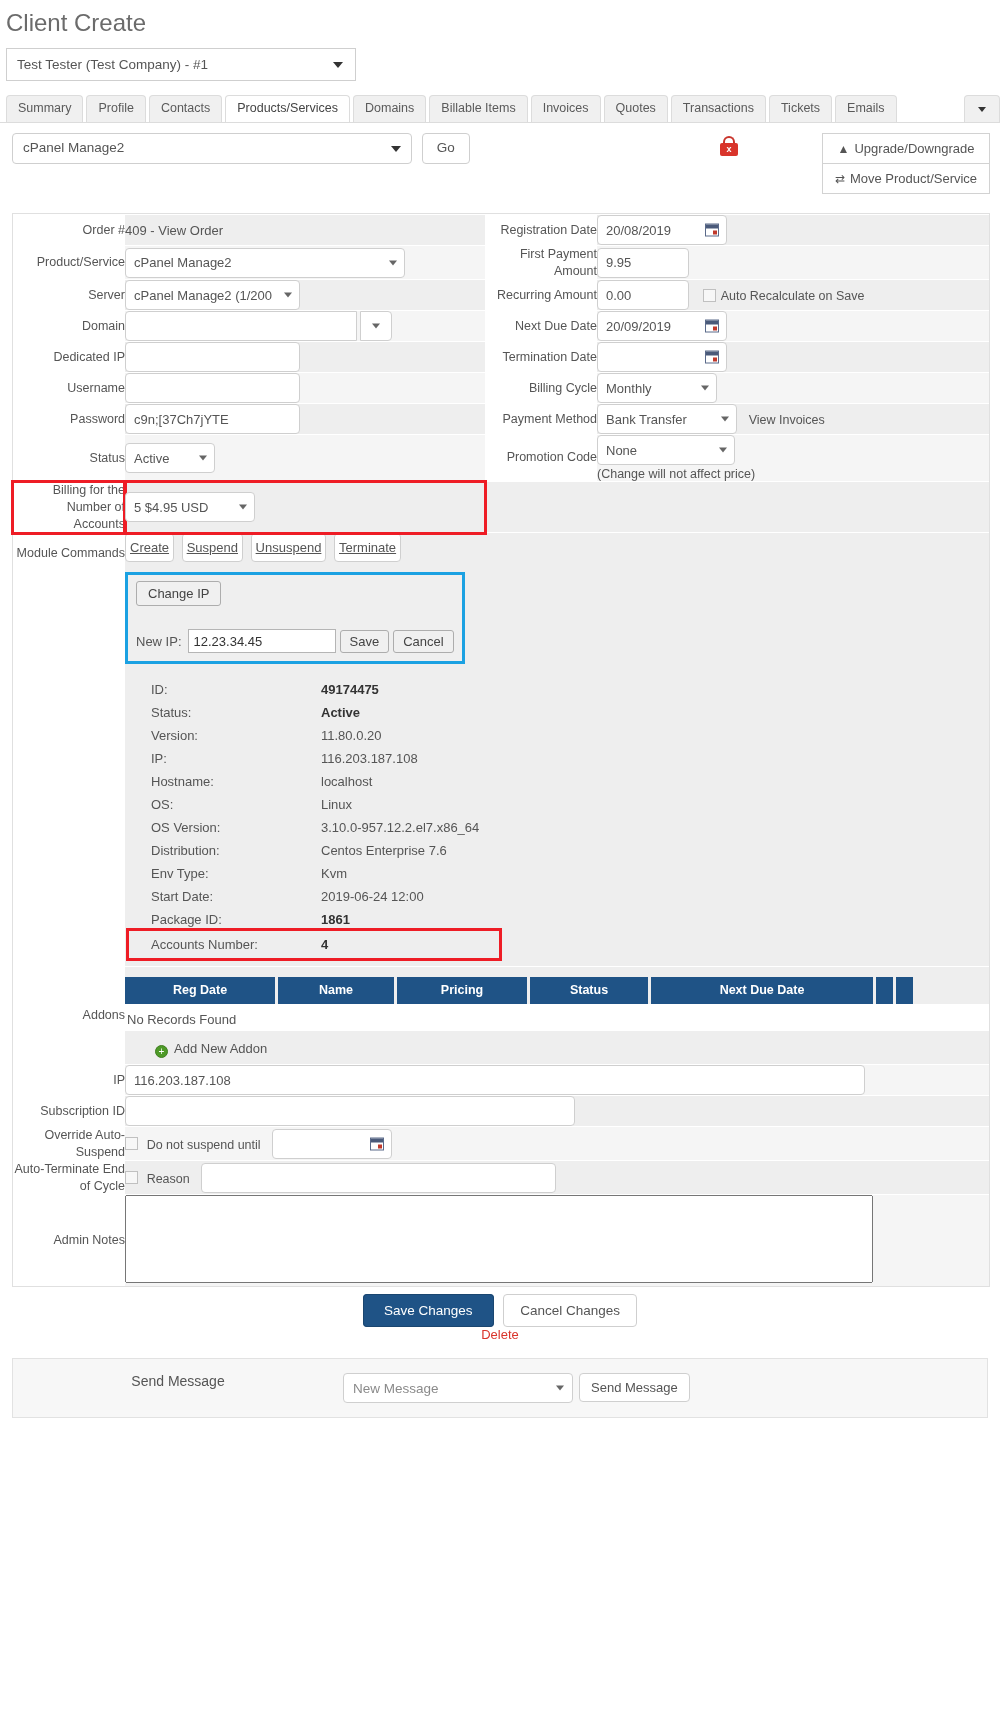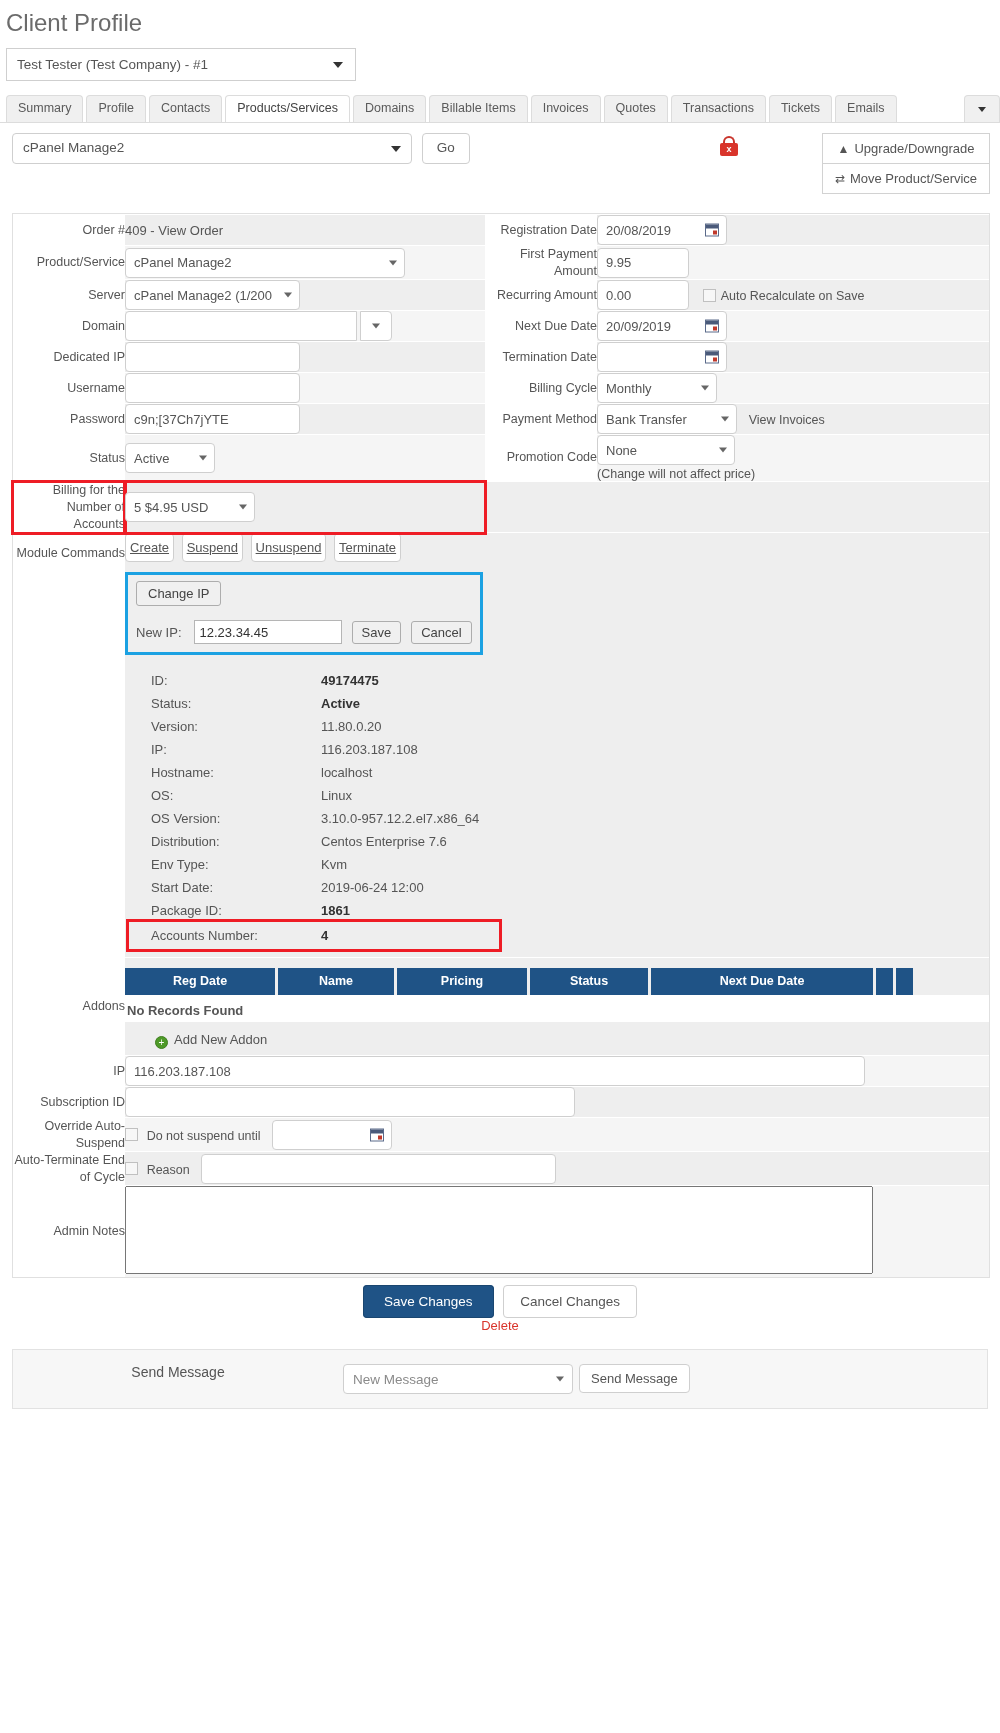--- a/index.html
+++ b/index.html
@@ -249,21 +249,21 @@
   }
   .chip-btn {
     display: inline-block;
     border: 1px solid #adadad;
     background: #f0f0f0;
     border-radius: 3px;
     padding: 4px 11px;
     font-size: 13px;
     color: #444;
   }
-  .newip-row { margin-top: 14px; display: flex; align-items: center; gap: 6px; }
+  .newip-row { margin-top: 23px; display: flex; align-items: center; }
   .newip-row .lb { font-size: 13px; color: #555; margin-right: 6px; }
   .newip-row input {
     border: 1px solid #b5b5b5;
     height: 24px; width: 148px;
     padding: 2px 5px;
     font-size: 13px; color: #333;
     font-family: "Liberation Sans", sans-serif;
     background: #fff;
   }
   .sm-btn {
@@ -293,21 +293,21 @@
   .addons-head { display: flex; gap: 3px; }
   .ah {
     background: #1f5386;
     color: #fff;
     font-size: 12.5px;
     font-weight: bold;
     text-align: center;
     padding: 5px 0 6px 0;
     line-height: 16px;
   }
-  .norec { padding: 8px 2px 4px 2px; font-size: 13px; color: #555; background:#fff;font-weight:bold;}
+  .norec { padding: 8px 2px 4px 2px; font-size: 13px; color: #555; background:#fff;}
   .addnew { padding: 10px 0 6px 30px; font-size: 13px; color: #555; }
   .plus-ic {
     display: inline-block; width: 13px; height: 13px; border-radius: 50%;
     background: #4e9a28; color: #fff; font-size: 10px; line-height: 12px;
     text-align: center; margin-right: 6px; vertical-align: -2px;
     border: 1px solid #3f7f1f;
   }
 
   
   .btnbar { text-align: center; padding: 16px 0 0 0; }
@@ -344,21 +344,21 @@
   .msg-btn {
     border: 1px solid #cfcfcf; background: #fff; border-radius: 4px;
     padding: 6px 11px; font-size: 13px; color: #555; margin-left: 6px;
   }
 </style>
 </head>
 <body>
 
 <div class="page">
 
-  <h1 class="page-title">Client Profile</h1>
+  <h1 class="page-title">Client Create</h1>
 
   <div class="client-select-wrap">
     <div class="client-select">
       <span>Test Tester (Test Company) - #1</span>
       <span class="caret"></span>
     </div>
   </div>
 
   <div class="tabs">
     <div class="tab">Summary</div>

